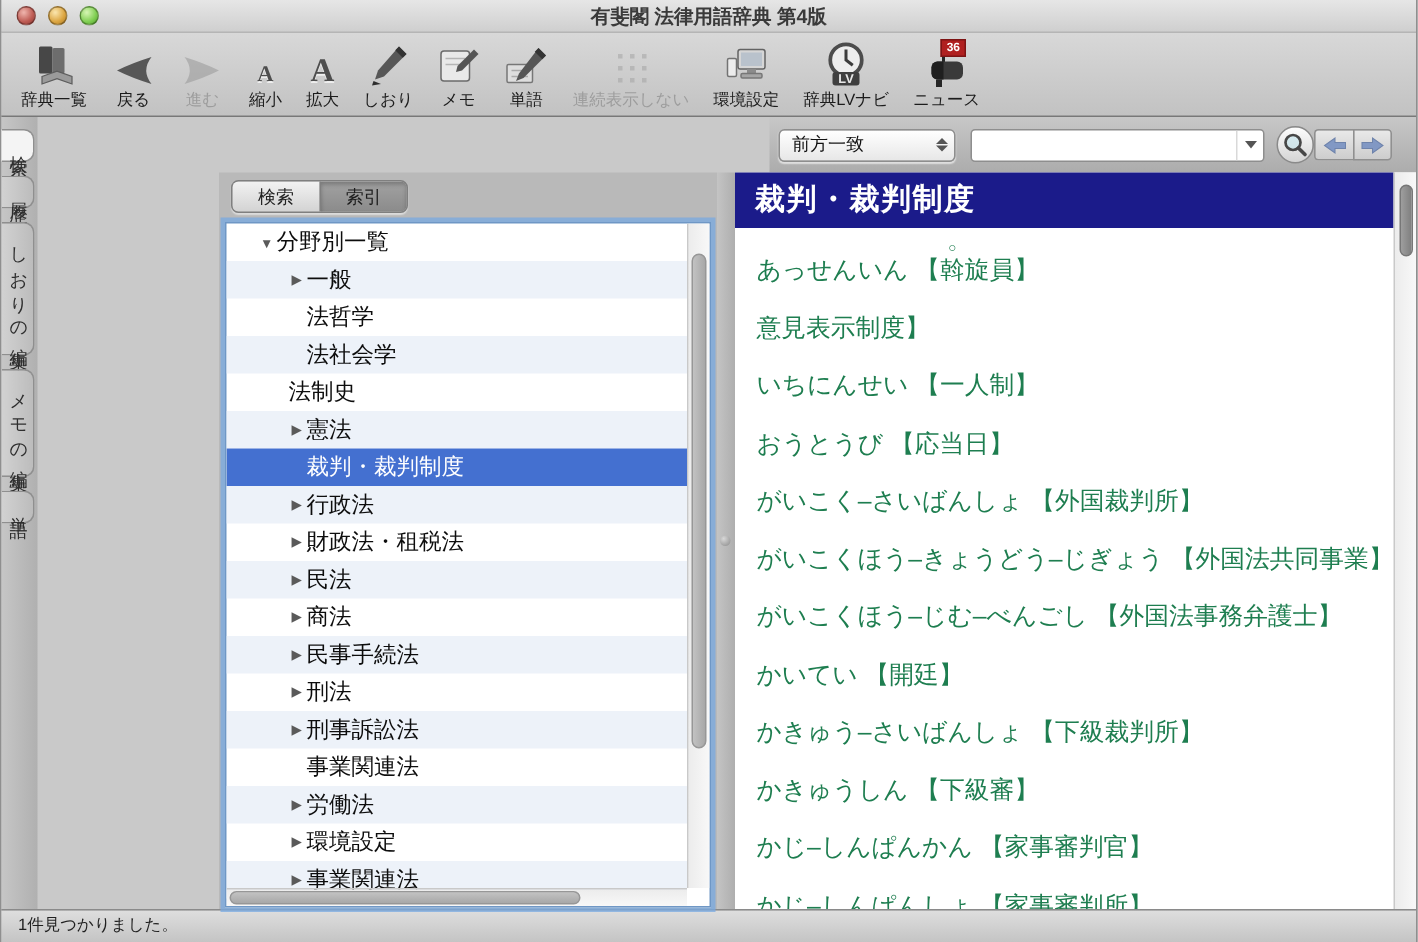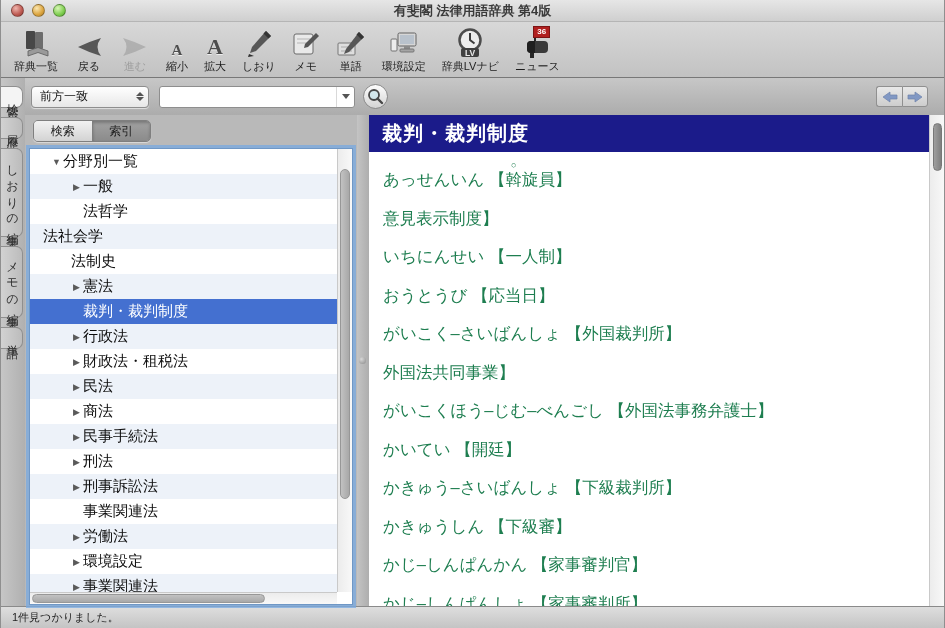--- a/index.html
+++ b/index.html
@@ -39,21 +39,21 @@
   
   .tab-strip { width:24px; flex:0 0 24px; background:linear-gradient(90deg,#c6c6c6,#b0b0b0);
                padding-top:8px; display:flex; flex-direction:column; align-items:flex-start; }
   .side-tab { width:22px; background:linear-gradient(90deg,#d2d2d2,#bcbcbc); border:1px solid #8f8f8f;
               border-left:none; border-radius:0 7px 7px 0; margin-bottom:9px;
               display:flex; align-items:center; justify-content:center; padding:7px 0; cursor:default; }
   .side-tab span { writing-mode:vertical-rl; text-orientation:upright; font-size:12px; color:#2e2e2e;
                    letter-spacing:3px; line-height:1.15; }
   .side-tab.active { background:#f4f4f4; border-color:#8f8f8f; }
 
-  .main-col { flex:1; display:flex; flex-direction:column; min-width:0; }
+  .main-col { flex:1; display:flex; flex-direction:column; min-width:0;align-items:flex-end; }
 
   
   .search-strip { height:37px; flex:0 0 37px; background:linear-gradient(#c7c7c7,#acacac);
                   display:flex; align-items:center; padding-left:6px; }
   .match-select { width:118px; height:22px; background:linear-gradient(#ffffff,#e7e7e7);
                   border:1px solid #8e8e8e; border-radius:4px; display:flex; align-items:center;
                   padding-left:8px; font-size:12px; color:#111; cursor:default;
                   box-shadow:0 1px 1px rgba(255,255,255,.6); }
   .match-select .stepper { margin-left:auto; margin-right:4px; display:flex; flex-direction:column;
                            gap:1px; align-items:center; }
@@ -215,20 +215,38 @@
           <svg width="30" height="28" viewBox="0 0 30 28">
             <rect x="2" y="13" width="17" height="12" rx="1" fill="#dedede" stroke="#777"></rect>
             <line x1="5" y1="17" x2="16" y2="17" stroke="#aaa"></line>
             <line x1="5" y1="21" x2="16" y2="21" stroke="#aaa"></line>
             <path d="M23 2 L28 7 L13 22 L8 24 L10 19 Z" fill="#565656"></path>
             <path d="M23 2 L28 7 L25.5 9.5 L20.5 4.5 Z" fill="#343434"></path>
           </svg>
         </span>
         <span class="tb-label">単語</span>
       </div>
+      <div class="tb-item disabled">
+        <span class="tb-icon">
+          <svg width="26" height="26" viewBox="0 0 26 26">
+            <g fill="#9c9c9c">
+              <rect x="4" y="4" width="3" height="3"></rect>
+              <rect x="12" y="4" width="3" height="3"></rect>
+              <rect x="20" y="4" width="3" height="3"></rect>
+              <rect x="4" y="12" width="3" height="3"></rect>
+              <rect x="12" y="12" width="3" height="3"></rect>
+              <rect x="20" y="12" width="3" height="3"></rect>
+              <rect x="4" y="20" width="3" height="3"></rect>
+              <rect x="12" y="20" width="3" height="3"></rect>
+              <rect x="20" y="20" width="3" height="3"></rect>
+            </g>
+          </svg>
+        </span>
+        <span class="tb-label">連続表示しない</span>
+      </div>
       <div class="tb-item">
         <span class="tb-icon">
           <svg width="30" height="28" viewBox="0 0 30 28">
             <rect x="9" y="3" width="18" height="13" rx="1.5" fill="#d6d6d6" stroke="#636363"></rect>
             <rect x="11" y="5" width="14" height="9" fill="#b9c2cc"></rect>
             <rect x="15" y="16" width="6" height="3" fill="#8b8b8b"></rect>
             <rect x="11" y="19" width="14" height="3" rx="1" fill="#a5a5a5" stroke="#777"></rect>
             <rect x="2" y="9" width="6" height="12" rx="1" fill="#ececec" stroke="#737373"></rect>
           </svg>
         </span>
@@ -327,21 +345,21 @@
                   <span>分野別一覧</span>
                 </div>
                 <div class="tree-row alt" style="padding-left: 40px;">
                   <span class="tri">▶</span>
                   <span>一般</span>
                 </div>
                 <div class="tree-row" style="padding-left: 40px;">
                   <span class="tri"></span>
                   <span>法哲学</span>
                 </div>
-                <div class="tree-row alt" style="">
+                <div class="tree-row alt" style="padding-left: 40px;">
                   <span class="tri"></span>
                   <span>法社会学</span>
                 </div>
                 <div class="tree-row" style="padding-left: 28px;">
                   <span class="tri"></span>
                   <span>法制史</span>
                 </div>
                 <div class="tree-row alt" style="padding-left: 40px;">
                   <span class="tri">▶</span>
                   <span>憲法</span>
@@ -444,20 +462,21 @@
               <div class="entry-row">
                 <span>がいこく–さいばんしょ 【</span>
                 <span>外</span>
                 <span>国</span>
                 <span>裁</span>
                 <span>判</span>
                 <span>所</span>
                 <span>】</span>
               </div>
               <div class="entry-row">
+                <span>がいこくほう–きょうどう–じぎょう 【</span>
                 <span>外</span>
                 <span>国</span>
                 <span>法</span>
                 <span>共</span>
                 <span>同</span>
                 <span>事</span>
                 <span>業</span>
                 <span>】</span>
               </div>
               <div class="entry-row">

